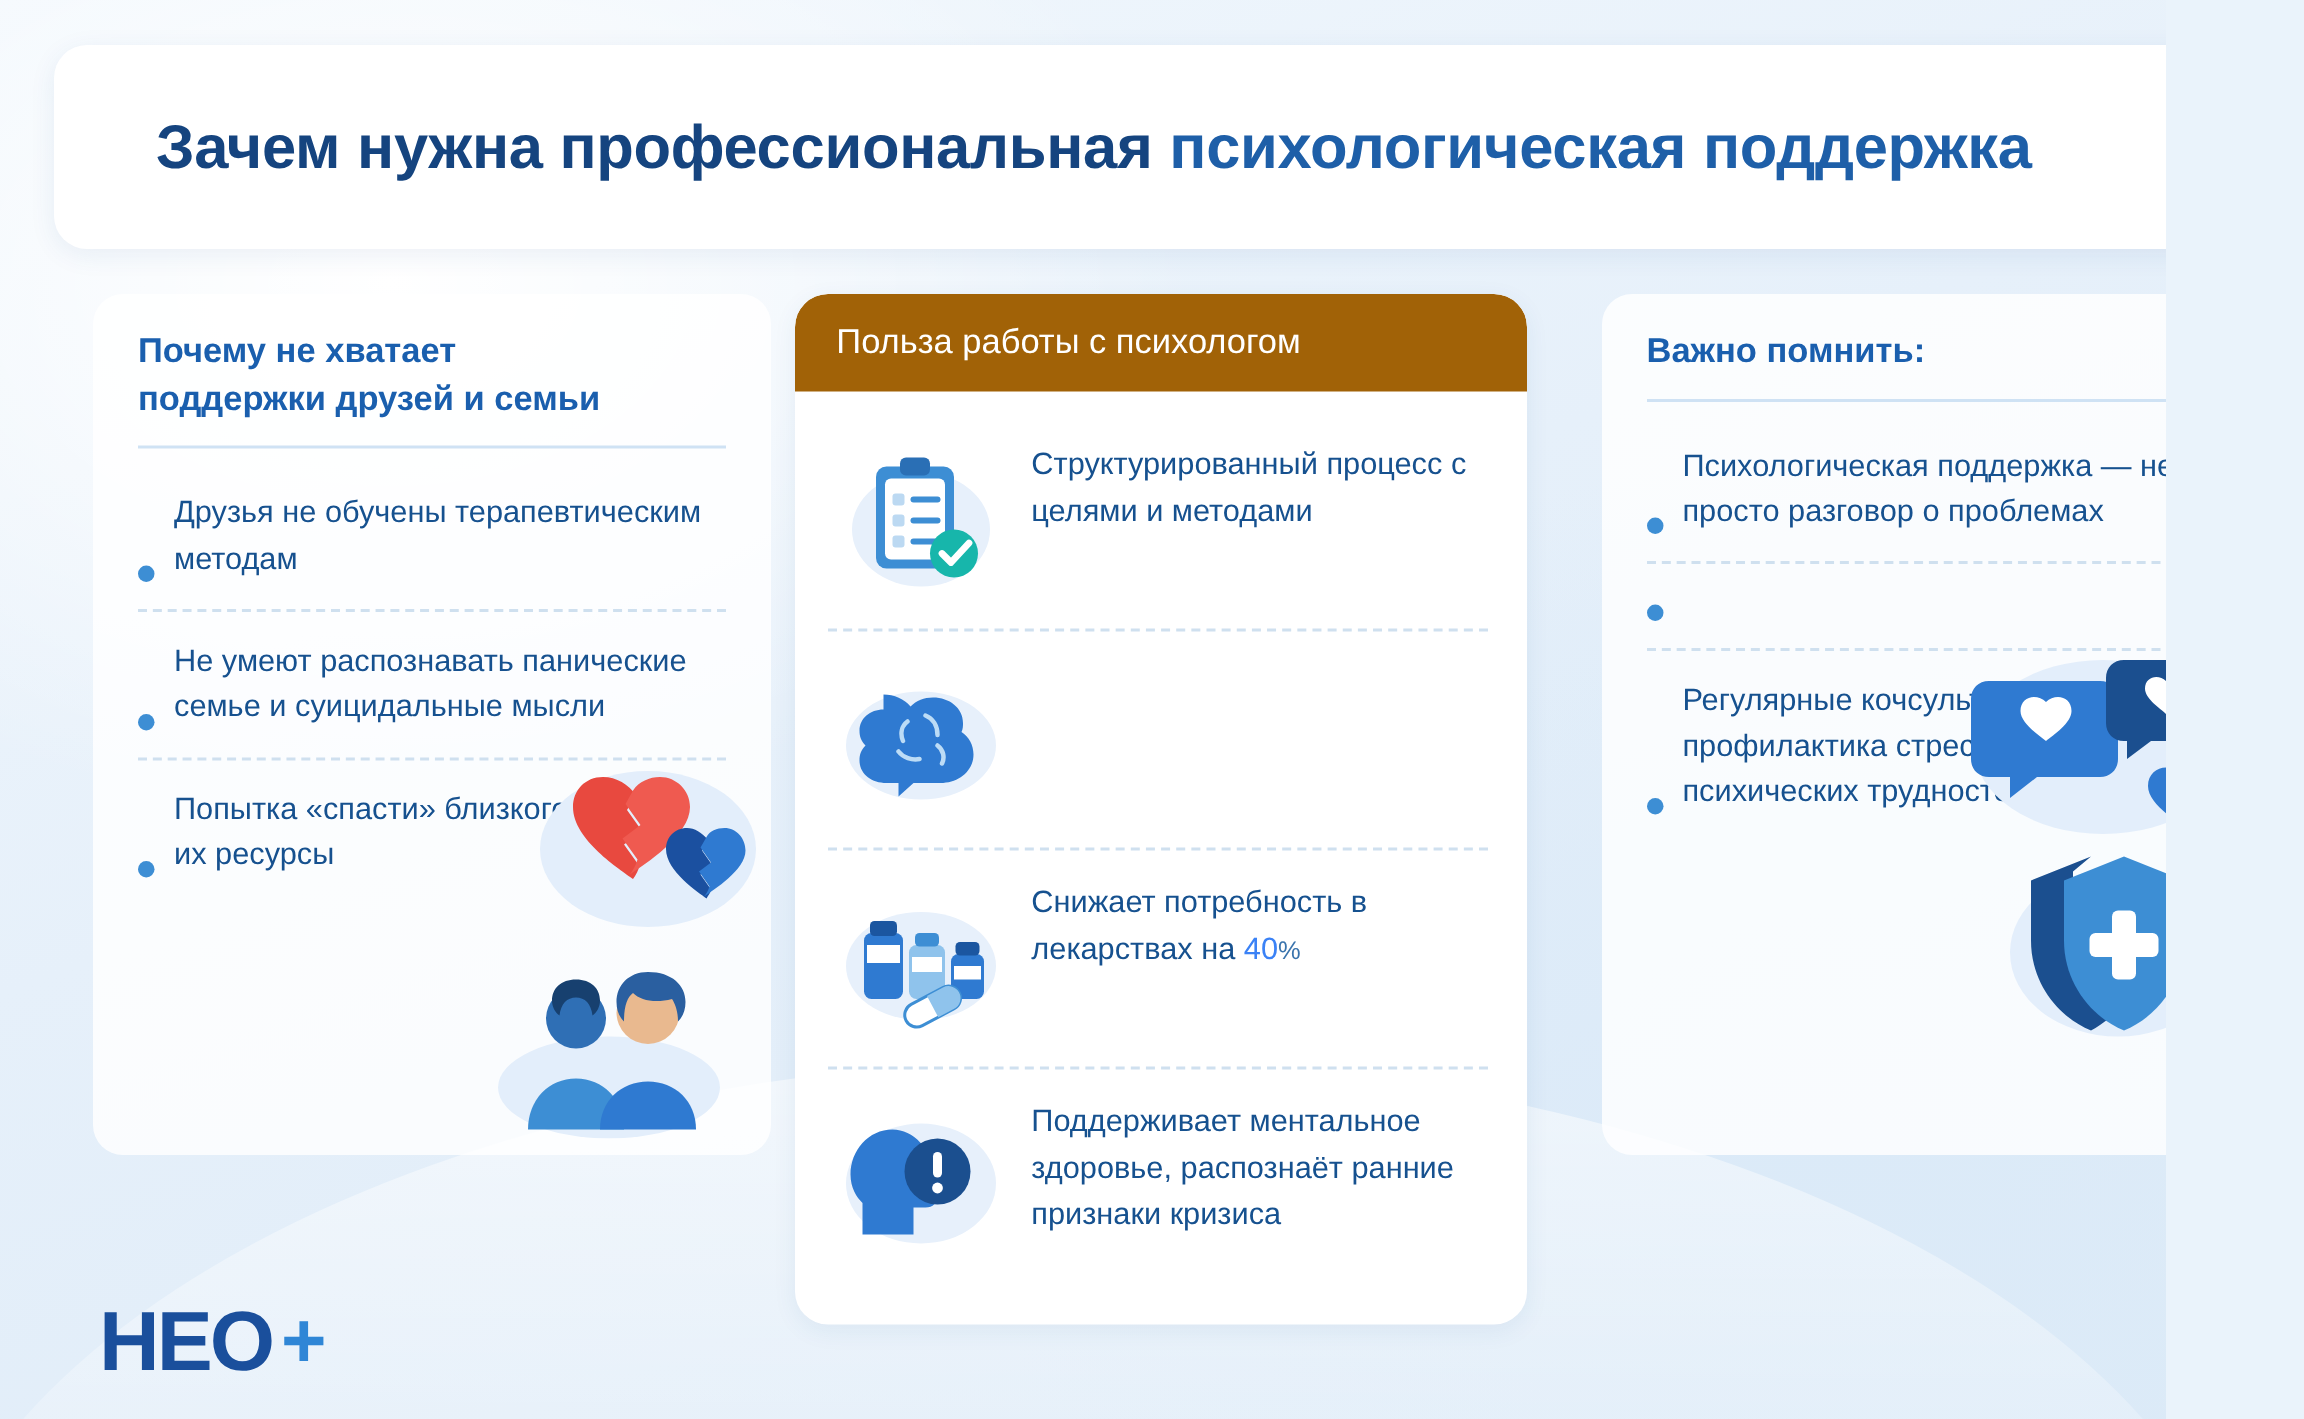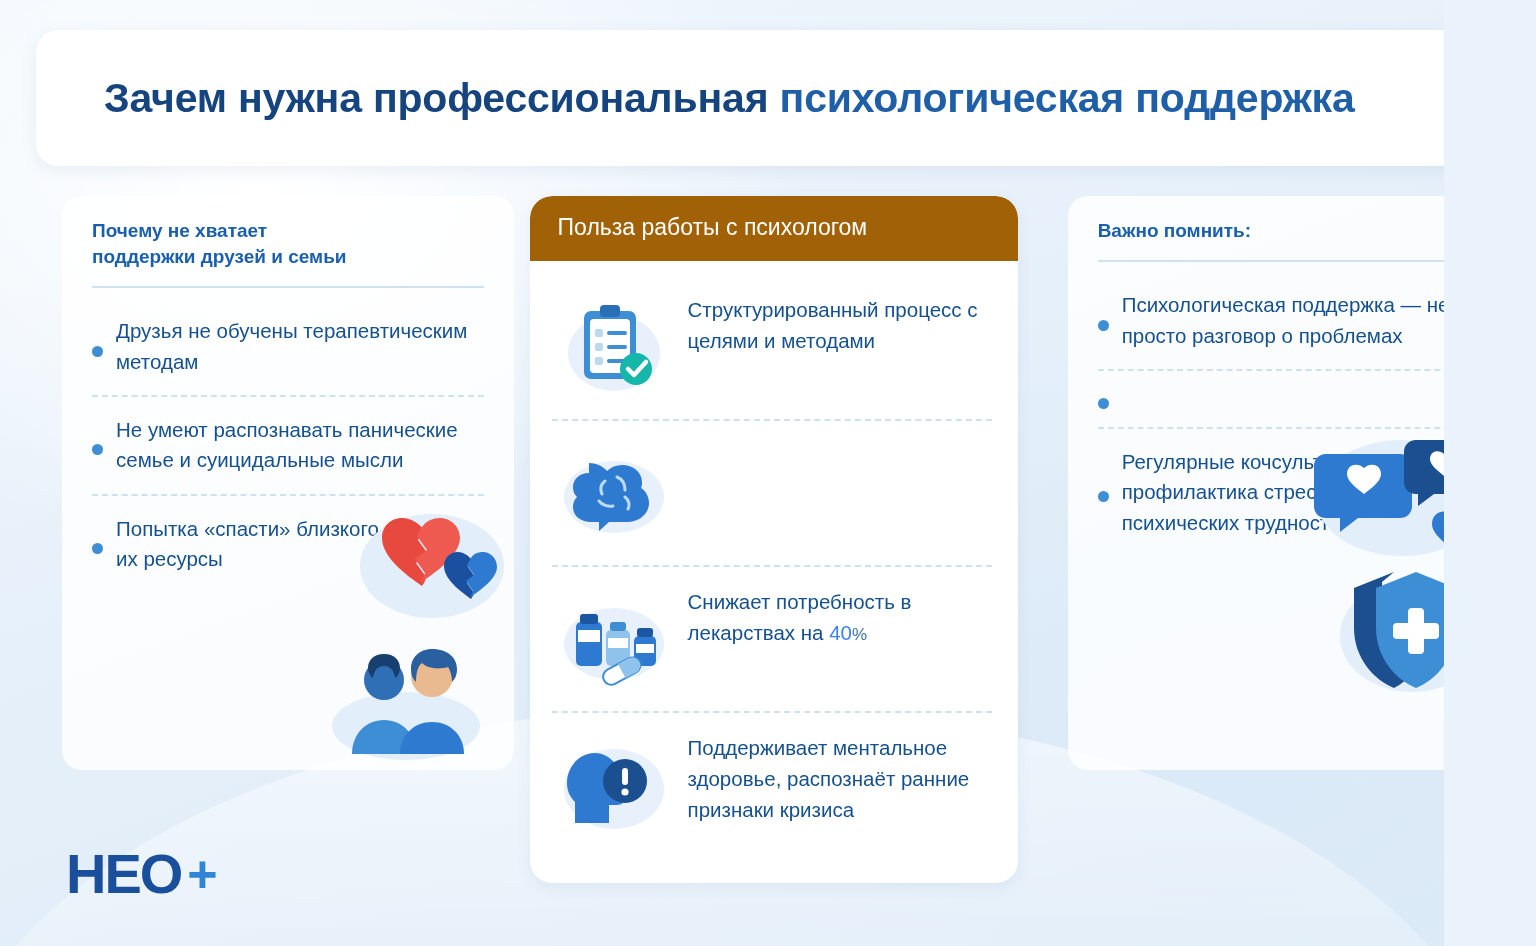--- a/index.html
+++ b/index.html
@@ -78,21 +78,21 @@
   .card-plain {
     position: relative;
     background: rgba(255,255,255,0.82);
     border-radius: 20px;
     padding: 22px 30px 34px 30px;
     min-height: 574px;
     overflow: hidden;
   }
 
   .card-plain .head {
-    font-size: 19px;
+    font-size: 23px;
     font-weight: bold;
     color: #1a5fae;
     line-height: 1.38;
     padding-bottom: 16px;
   }
   .head-rule {
     height: 2px;
     background: #cfe2f4;
     margin-bottom: 10px;
   }
@@ -113,21 +113,21 @@
     font-weight: normal;
     padding: 18px 28px 20px 28px;
     border-radius: 22px 22px 0 0;
   }
   .mid-body { padding: 14px 26px 26px 22px; }
 
   
   ul.bullets { list-style: none; }
   ul.bullets li {
     display: flex;
-    align-items: center;
+    align-items: flex-end;
     gap: 13px;
     padding: 18px 0 18px 0;
     position: relative;
   }
   ul.bullets li + li { border-top: 2px dashed #cfe0ef; }
   .dot {
     flex: none;
     width: 11px; height: 11px;
     border-radius: 50%;
     background: #3d8ed4;
@@ -164,21 +164,21 @@
   .deco { position: absolute; pointer-events: none; }
   .deco-hearts { right: 10px; top: 300px; }
   .deco-people { right: 28px; bottom: 6px; }
   .deco-chat   { right: 6px;  top: 228px; }
   .deco-shield { right: 10px; bottom: 58px; }
 
   
   .logo {
     position: absolute;
     left: 66px;
-    bottom: 44px;
+    bottom: 24px;
     display: flex;
     align-items: center;
     gap: 4px;
   }
   .logo-text {
     font-size: 56px;
     font-weight: bold;
     letter-spacing: -2px;
     color: #1a4f9c;
     line-height: 1;

